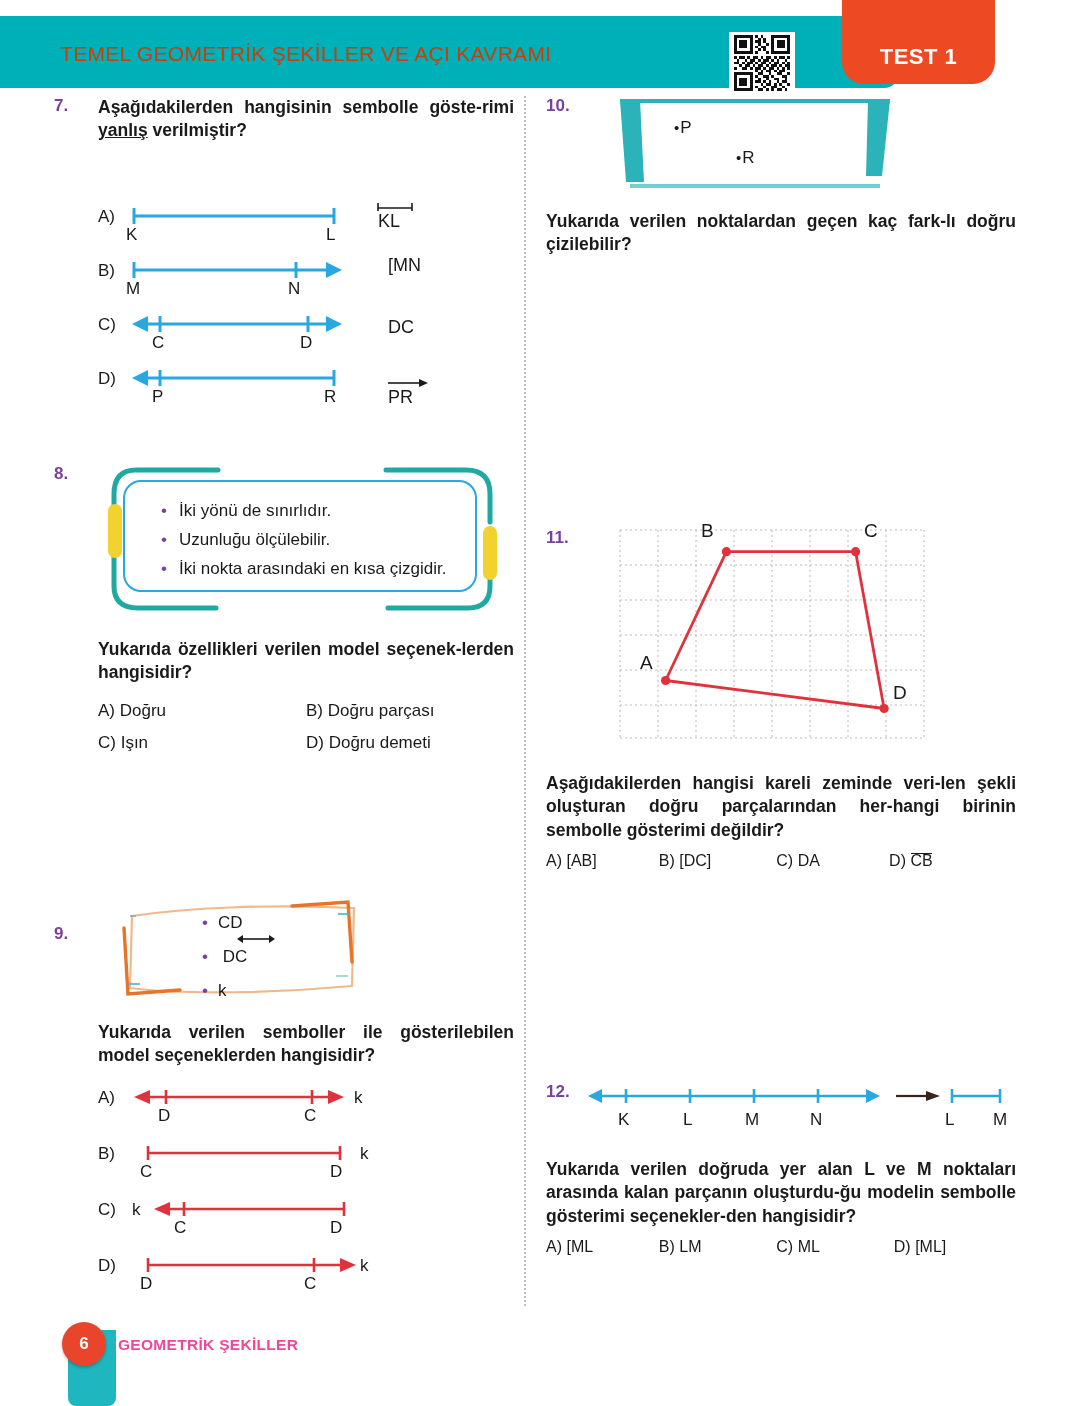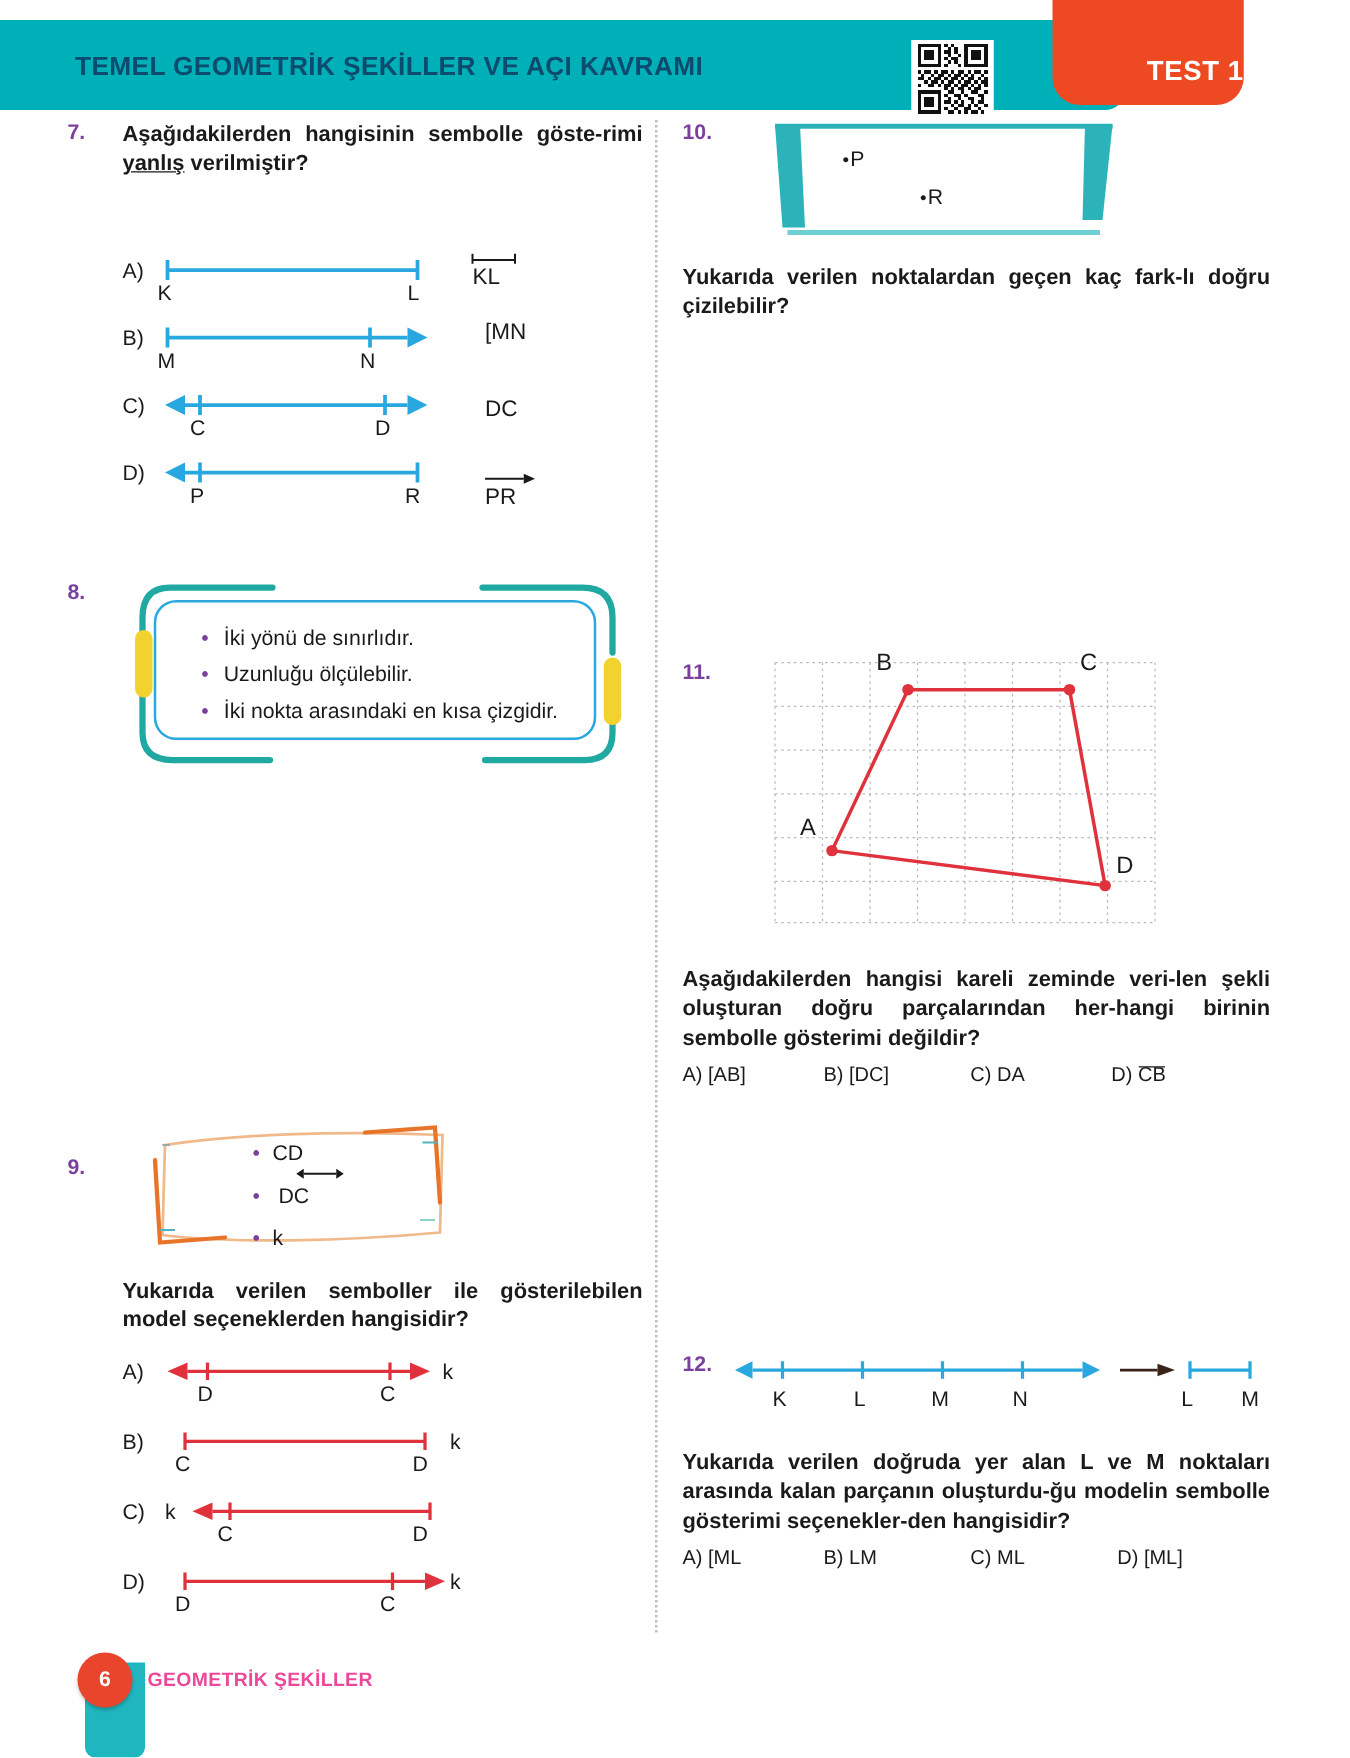--- a/index.html
+++ b/index.html
@@ -2,28 +2,28 @@
 <html><head>
 <meta charset="utf-8">
 <style>
   html,body{margin:0;padding:0;background:#ffffff;}
   body{width:1080px;height:1406px;position:relative;overflow:hidden;
        font-family:"Liberation Sans","DejaVu Sans",sans-serif;color:#1a1a1a;}
 
   
   .header-bar{position:absolute;left:0;top:16px;width:900px;height:72px;
       background:#00b0b9;border-top-right-radius:16px;border-bottom-right-radius:16px;}
-  .header-title{position:absolute;left:60px;top:42px;font-size:21px;font-weight:bold;
-      color:#0c4a6e;letter-spacing:.3px;white-space:nowrap;}
+  .header-title{position:absolute;left:60px;top:42px;font-size:21px;font-weight:normal;
+      color:#c2410c;letter-spacing:.3px;white-space:nowrap;}
   .qr{position:absolute;left:729px;top:32px;width:66px;height:62px;background:#ffffff;
       padding:3px;box-sizing:border-box;}
   .qr svg{display:block;width:100%;height:100%;}
   .test-badge{position:absolute;left:842px;top:0px;width:153px;height:84px;background:#ed4a23;
       border-bottom-left-radius:22px;border-bottom-right-radius:22px;}
-  .test-badge span{position:absolute;left:0;right:0;top:44px;text-align:right;color:#fff;
+  .test-badge span{position:absolute;left:0;right:0;top:44px;text-align:center;color:#fff;
       font-size:22px;font-weight:bold;letter-spacing:.5px;}
 
   
   .divider{position:absolute;left:524px;top:96px;width:0;height:1210px;
       border-left:2px dotted #bfbfbf;}
   .col{position:absolute;}
   .col-left{left:54px;top:96px;width:460px;}
   .col-right{left:546px;top:96px;width:470px;}
 
   
@@ -303,20 +303,33 @@
       <div class="yellowpill" style="left:385px;top:62px;"></div>
       <div class="mb-inner">
         <ul class="mb-ul mb-list" style="left:36px;top:14px;">
           <li>İki yönü de sınırlıdır.</li>
           <li>Uzunluğu ölçülebilir.</li>
           <li>İki nokta arasındaki en kısa çizgidir.</li>
         </ul>
       </div>
     </div>
 
+    <div class="qbody" style="margin-top:24px;">
+      <div class="stem">Yukarıda özellikleri verilen model seçenek-lerden hangisidir?</div>
+      <div class="opts">
+        <div class="optrow">
+          <div>A) Doğru</div>
+          <div>B) Doğru parçası</div>
+        </div>
+        <div class="optrow">
+          <div>C) Işın</div>
+          <div>D) Doğru demeti</div>
+        </div>
+      </div>
+    </div>
   </div>
 
   <div class="q" style="margin-top:104px;height:390px;">
     <div class="qnum" style="top:26px;">9.</div>
 
     <div class="sketch" style="margin-left:62px;">
       <svg style="position:absolute;left:0;top:0;" width="250" height="105">
         <path d="M 16,18 C 70,10 150,6 238,10 L 236,88 C 160,95 70,97 14,90 Z" fill="none" stroke="#f0b98a" stroke-width="2.2"></path>
         <path d="M 8,30 L 12,96 L 64,92" fill="none" stroke="#e8742a" stroke-width="3.4" stroke-linecap="round"></path>
         <path d="M 176,8 L 232,4 L 236,64" fill="none" stroke="#e8742a" stroke-width="3.4" stroke-linecap="round"></path>

